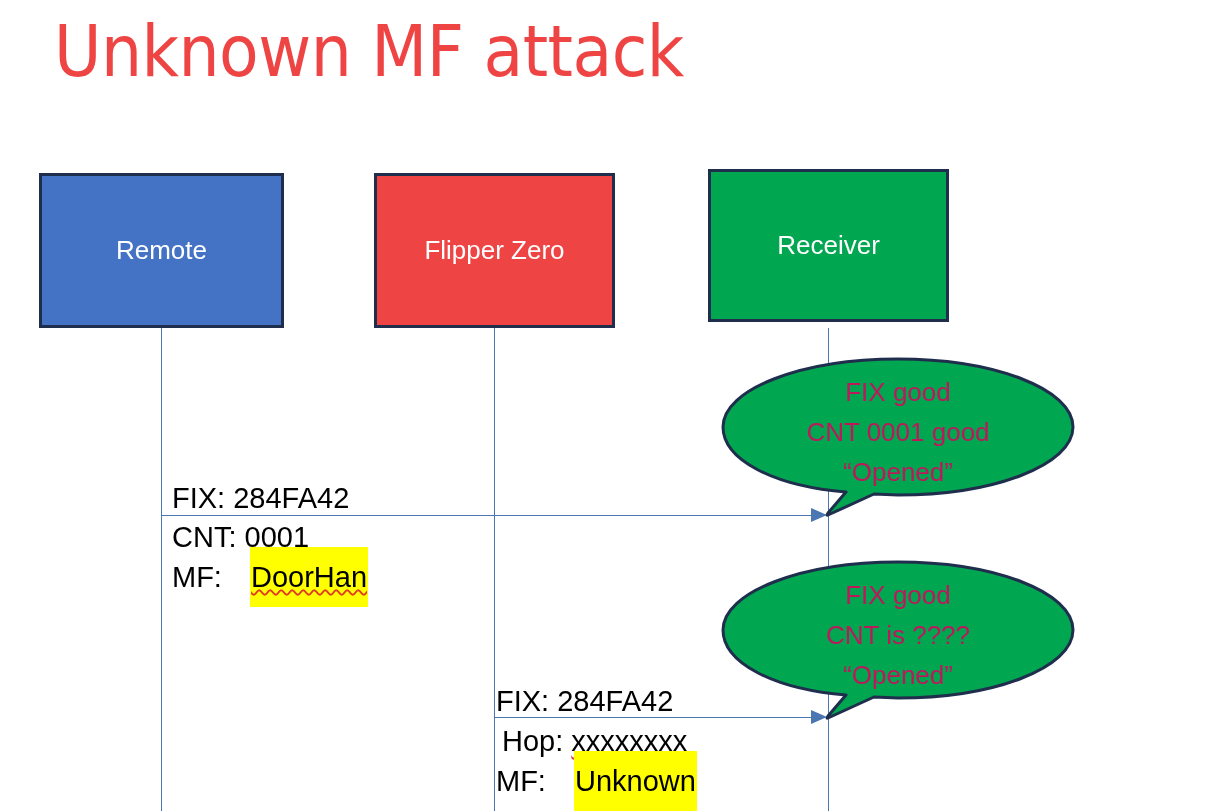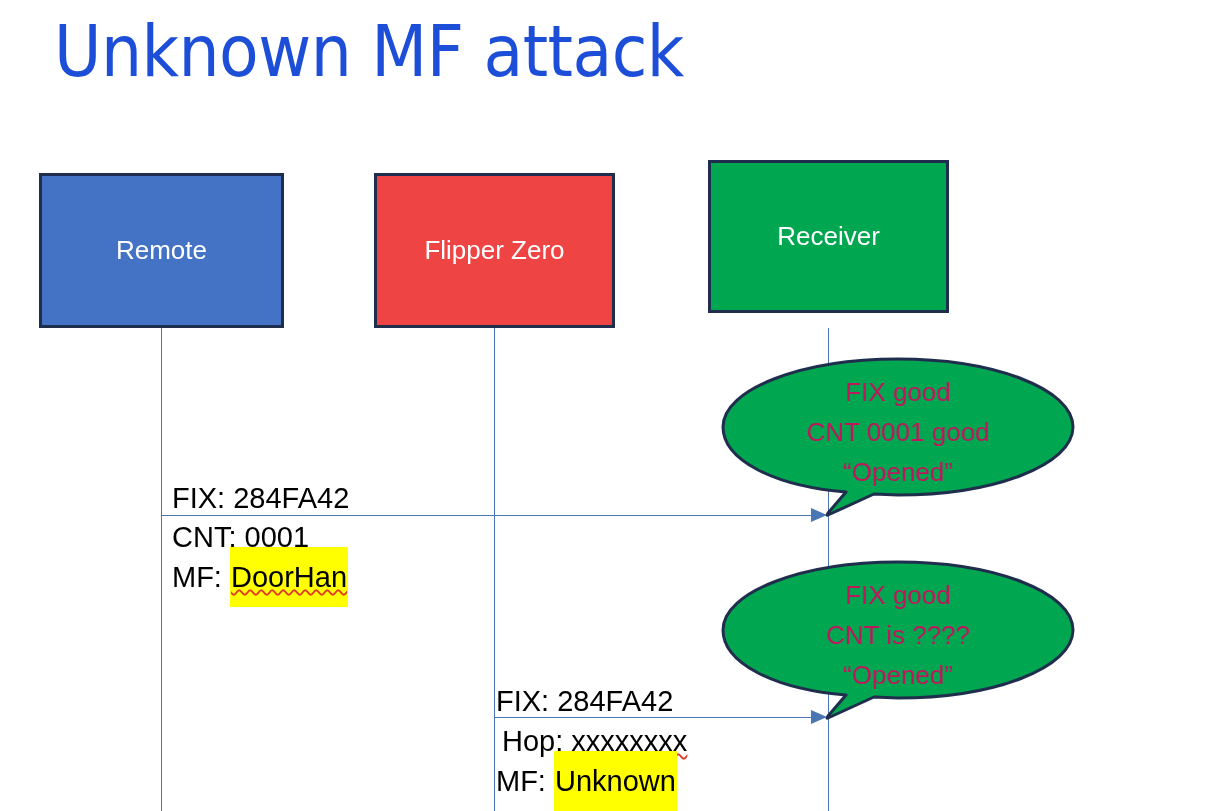--- a/index.html
+++ b/index.html
@@ -22,21 +22,21 @@
   #slide-title {
     position: absolute;
     left: 54px;
     top: 8px;
     width: 900px;
     font-family: "DejaVu Sans Condensed", "Liberation Sans Narrow", "Liberation Sans", sans-serif;
     font-stretch: condensed;
     font-size: 72px;
     line-height: 86px;
     font-weight: 400;
-    color: #1d4ed8;
+    color: #ef4444;
     letter-spacing: -0.5px;
     white-space: nowrap;
   }
 
   
   .actor-box {
     position: absolute;
     box-sizing: border-box;
     border: 3px solid #1f2e4d;
     display: flex;
@@ -49,21 +49,21 @@
   }
   #actor-remote {
     left: 39px;  top: 173px;  width: 245px;  height: 155px;
     background: #4472c4;
   }
   #actor-flipper {
     left: 374px; top: 173px;  width: 241px;  height: 155px;
     background: #ef4444;
   }
   #actor-receiver {
-    left: 708px; top: 160px;  width: 241px;  height: 153px;
+    left: 708px; top: 169px;  width: 241px;  height: 153px;
     background: #00a650;
   }
 
   
   .lifeline {
     position: absolute;
     width: 0;
     border-left: 1.4px solid #4a77b4;
   }
   #lifeline-remote   { left: 161px; top: 328px; height: 483px; }
@@ -100,20 +100,21 @@
   #msg1-line1 { left: 172px; top: 478px; }
   #msg1-line2 { left: 172px; top: 517px; }
   #msg1-line3 { left: 172px; top: 557px; }
   #msg2-line1 { left: 496px; top: 681px; }
   #msg2-line2 { left: 496px; top: 721px; margin-left: 6px; }
   #msg2-line3 { left: 496px; top: 761px; }
 
   .hl {
     background: #ffff00;
     padding: 14px 1px;
+    margin-left: 20px;
   }
   .spell {
     text-decoration-line: underline;
     text-decoration-style: wavy;
     text-decoration-color: #e03b24;
     text-decoration-thickness: 1.5px;
     text-underline-offset: 2px;
   }
 
   

